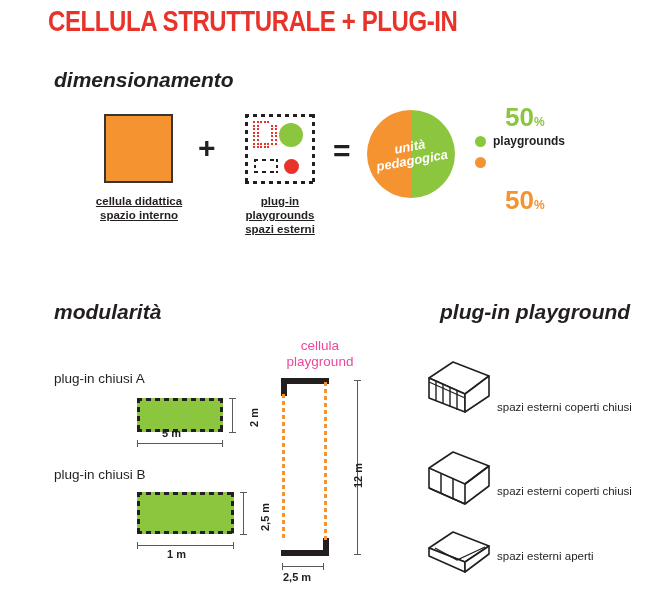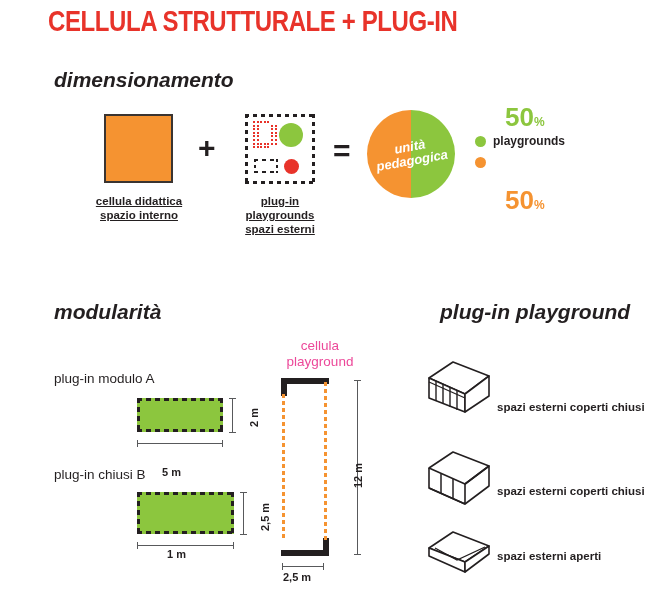--- a/index.html
+++ b/index.html
@@ -146,21 +146,21 @@
     font-size:13.5px;line-height:1.2;color:#ec4899;}
   #cs-wrap{left:281px;top:378px;width:60px;height:178px;}
   .cs-bracket-h{position:absolute;height:6px;background:#231f20;}
   .cs-bracket-v{position:absolute;width:6px;background:#231f20;}
   .cs-dotted{position:absolute;width:3px;
     background-image:linear-gradient(#f59331 60%,transparent 0);
     background-size:3px 7px;background-repeat:repeat-y;}
 
   
   .iso{position:absolute;}
-  .play-label{position:absolute;font-size:11.5px;font-weight:bold;color:#231f20;white-space:nowrap;}
+  .play-label{position:absolute;font-size:11.5px;font-weight:normal;color:#231f20;white-space:nowrap;}
   #iso1{left:425px;top:358px;}
   #iso2{left:425px;top:448px;}
   #iso3{left:425px;top:530px;}
   #play-lab1{left:497px;top:401px;}
   #play-lab2{left:497px;top:485px;}
   #play-lab3{left:497px;top:550px;}
 </style>
 </head>
 <body>
 
@@ -250,27 +250,27 @@
 <div class="abs legend-row" id="leg-orange">
   <span class="dot" style="background:#f59331"></span>
 </div>
 
 <div class="abs bignum" id="num-orange">
   <span>50</span><span class="pct">%</span>
 </div>
 
 <div class="abs section-head" id="head-mod">modularità</div>
 
-<div class="abs mod-label" id="mod-a-label">plug-in modulo A</div>
+<div class="abs mod-label" id="mod-a-label">plug-in chiusi A</div>
 <div class="green-mod" id="mod-a-rect"></div>
 
 <div class="abs dimline-h" style="left:137px;top:443px;width:86px;"></div>
 <div class="abs tick-v" style="left:137px;top:440px;"></div>
 <div class="abs tick-v" style="left:222px;top:440px;"></div>
-<div class="abs dimtext" style="left:162px;top:466px;">5 m</div>
+<div class="abs dimtext" style="left:162px;top:427px;">5 m</div>
 
 <div class="abs dimline-v" style="left:232px;top:398px;height:34px;"></div>
 <div class="abs tick-h" style="left:229px;top:398px;"></div>
 <div class="abs tick-h" style="left:229px;top:432px;"></div>
 <div class="abs dimtext vert" style="left:248px;top:427px;">2 m</div>
 
 <div class="abs mod-label" id="mod-b-label">plug-in chiusi B</div>
 <div class="green-mod" id="mod-b-rect"></div>
 
 <div class="abs dimline-h" style="left:137px;top:545px;width:97px;"></div>

